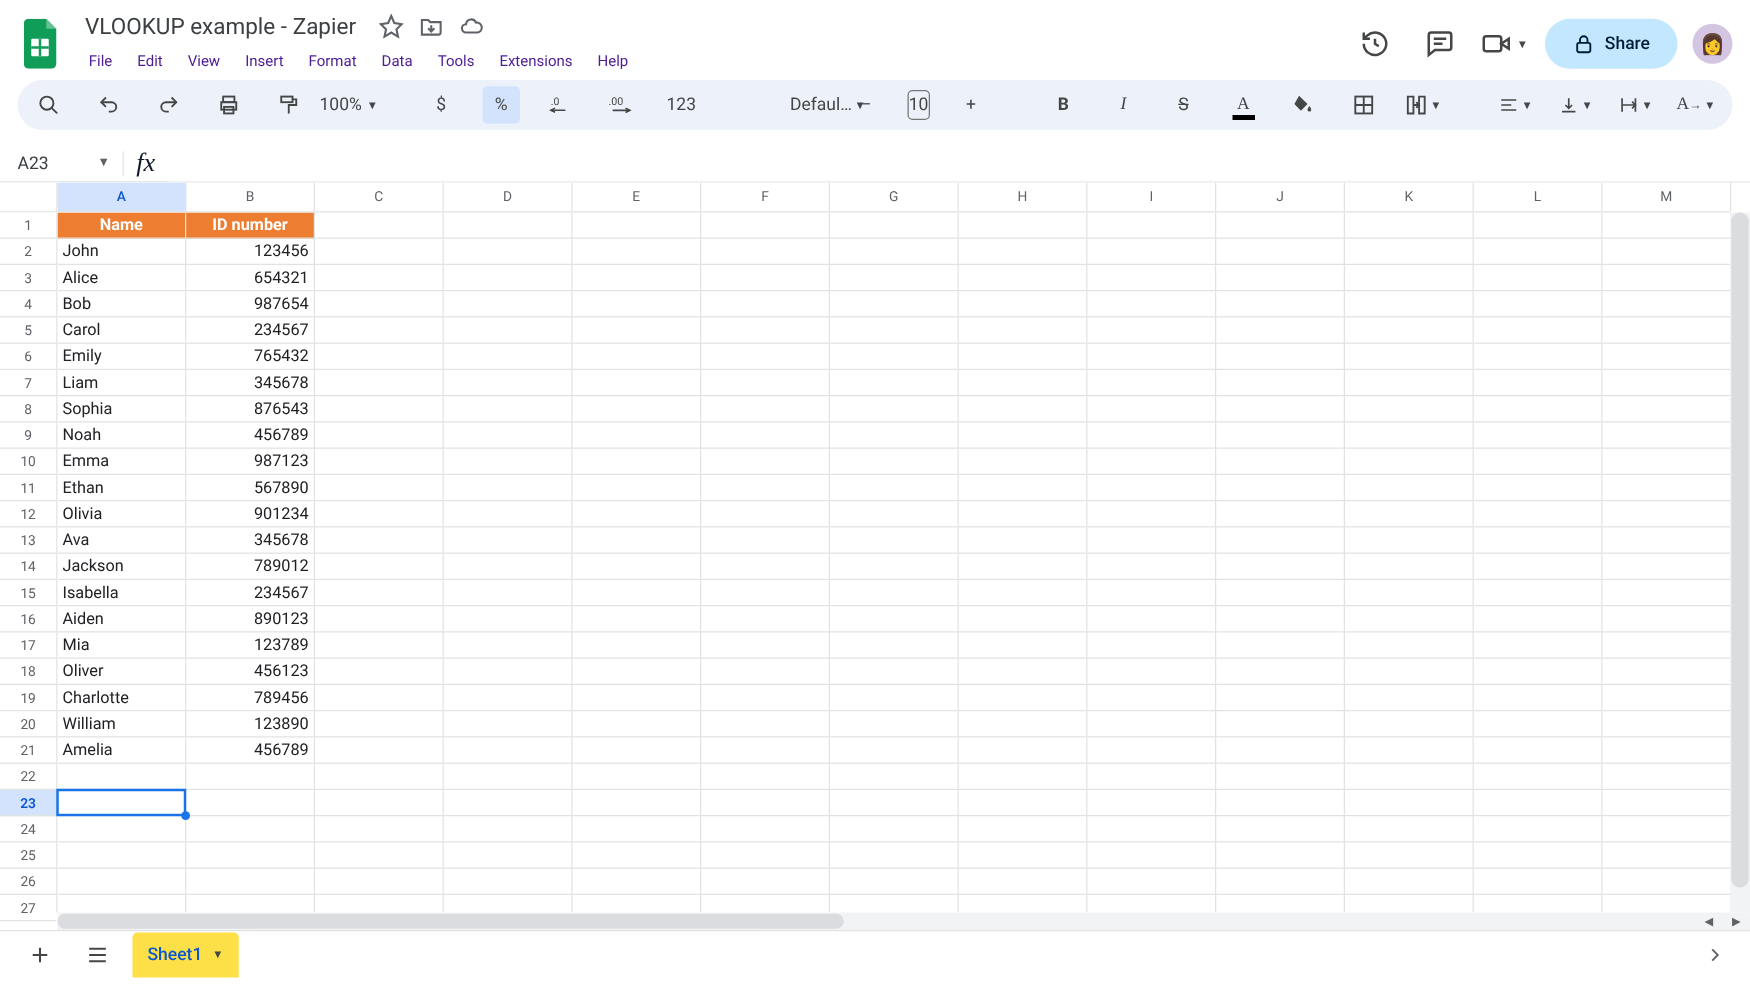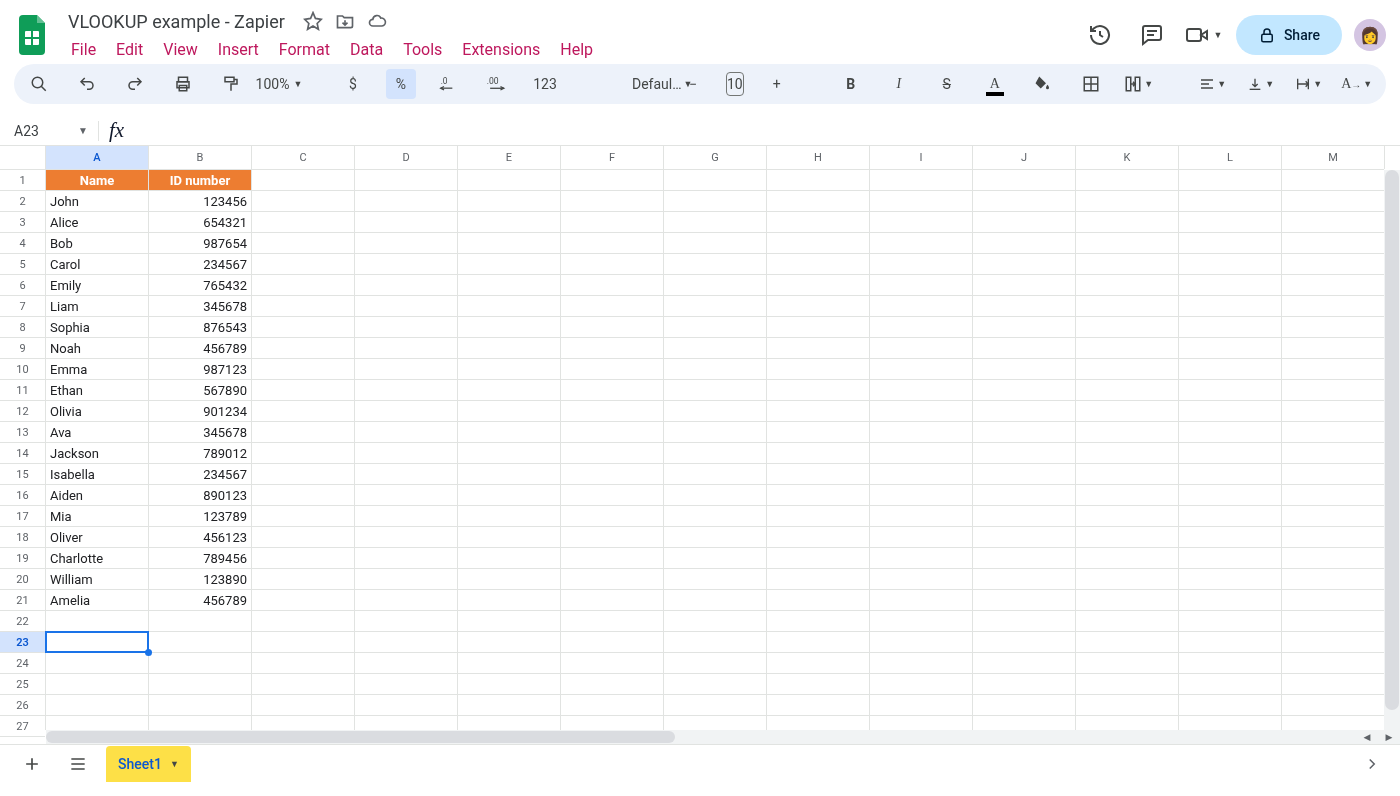--- a/index.html
+++ b/index.html
@@ -8,21 +8,21 @@
 
 
 .title-row{display:flex;align-items:center;height:64px;padding:6px 14px 0 14px;}
 .sheets-logo{width:40px;height:40px;display:flex;align-items:center;justify-content:center;margin-right:8px;}
 .doc-col{display:flex;flex-direction:column;gap:2px;flex:1;}
 .doc-name-row{display:flex;align-items:center;gap:12px;height:26px;}
 .doc-name{font-size:18px;color:#3c4043;padding:1px 6px;border-radius:4px;}
 .icon-btn{display:flex;align-items:center;justify-content:center;color:#5f6368;cursor:pointer;border-radius:4px;background:transparent;border:none;}
 .title-icon{width:20px;height:20px;}
 .menu-row{display:flex;gap:2px;height:26px;align-items:center;}
-.menu-item{font-size:16px;color:#be185d;padding:4px 9px;border-radius:4px;cursor:pointer;}
+.menu-item{font-size:12px;color:#4c1d95;padding:4px 9px;border-radius:4px;cursor:pointer;}
 .right-cluster{display:flex;align-items:center;gap:12px;margin-left:auto;}
 .big-icon{width:40px;height:40px;display:flex;align-items:center;justify-content:center;color:#444746;cursor:pointer;border-radius:20px;}
 .meet{display:flex;align-items:center;gap:2px;}
 .share-btn{display:flex;align-items:center;gap:8px;background:var(--share-bg);height:40px;padding:0 22px;border-radius:40px;font-size:14px;font-weight:500;color:#001d35;cursor:pointer;}
 .avatar{width:32px;height:32px;border-radius:50%;background:#d4c5e2;display:flex;align-items:center;justify-content:center;font-size:16px;}
 
 
 .toolbar-outer{padding:0 14px;}
 .toolbar{display:flex;align-items:center;height:40px;background:var(--bar-bg);border-radius:24px;padding:0 10px;gap:18px;}
 .tb-btn{min-width:30px;height:30px;display:flex;align-items:center;justify-content:center;color:#444746;cursor:pointer;border-radius:4px;font-size:14px;position:relative;}

